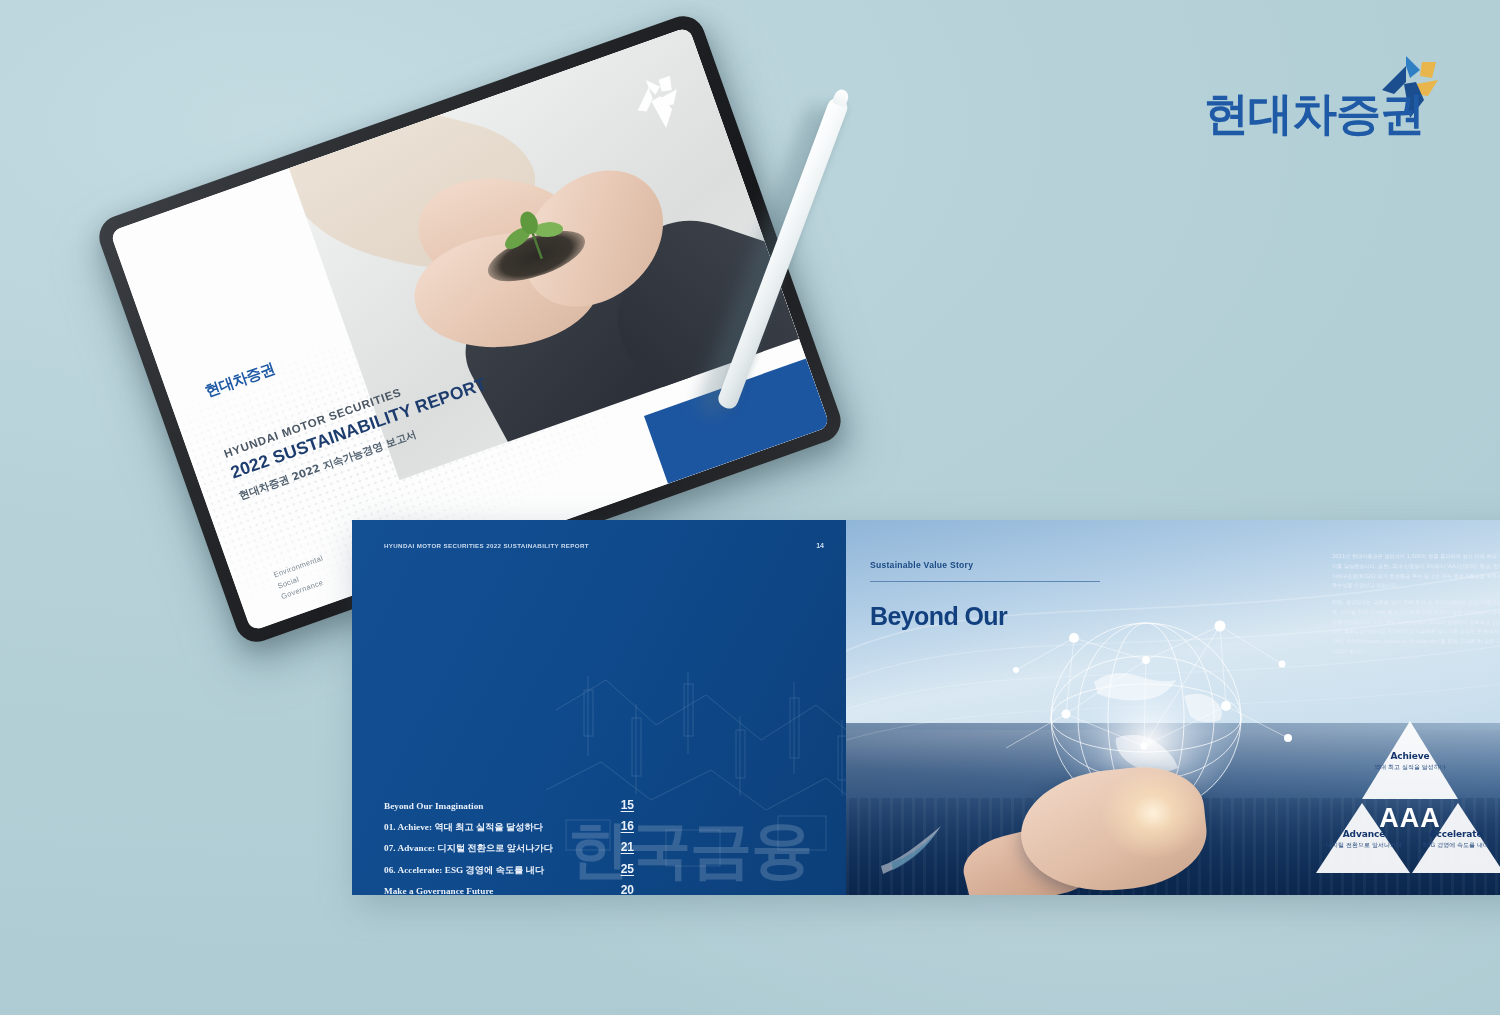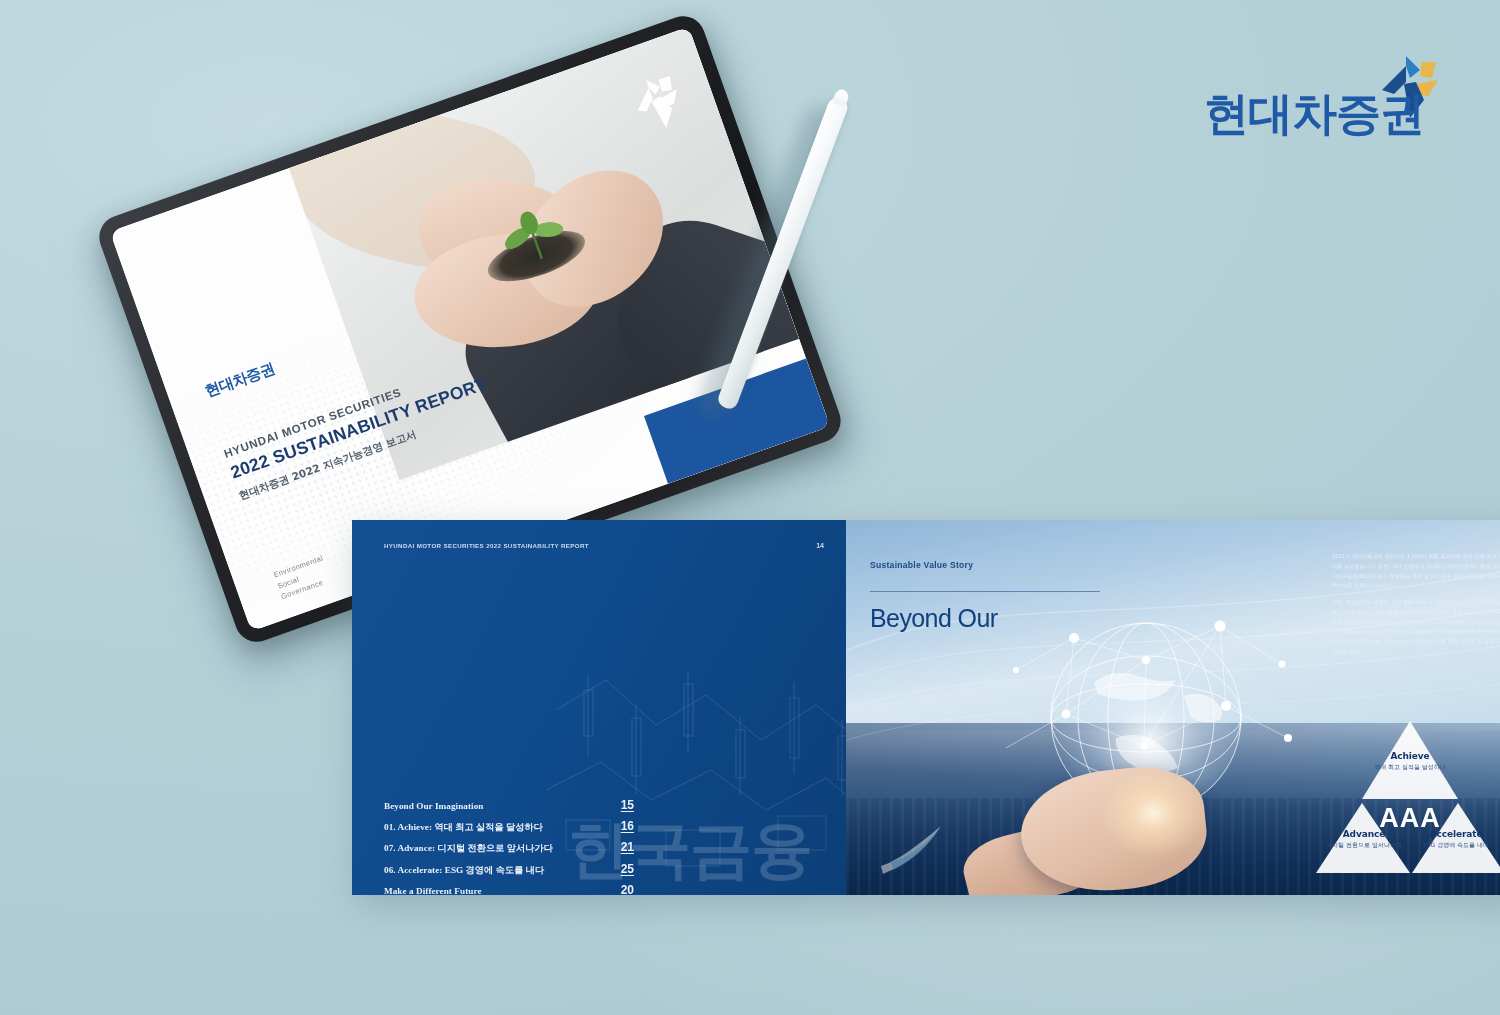--- a/index.html
+++ b/index.html
@@ -260,24 +260,24 @@
   .glow{
     position:absolute;left:232px;top:228px;width:150px;height:130px;
     background:radial-gradient(50% 50% at 50% 50%, rgba(255,244,222,.95) 0%, rgba(255,232,190,.55) 28%, rgba(255,226,178,0) 70%);
     pointer-events:none;
   }
   .right-head{
     position:absolute;left:24px;top:40px;width:230px;
   }
   .right-head .eyebrow{
     font-size:8.6px;font-weight:700;color:#1b4a84;letter-spacing:.25px;
-    padding-bottom:21px;border-bottom:1px solid #5d86b4;
+    padding-bottom:11px;border-bottom:1px solid #5d86b4;
   }
   .right-head .rtitle{
-    margin-top:12px;font-size:25px;line-height:1.14;font-weight:400;
+    margin-top:20px;font-size:25px;line-height:1.14;font-weight:700;
     color:#123f7d;letter-spacing:-.6px;
   }
   .body-copy{
     position:absolute;right:18px;top:32px;width:182px;
     font-family:"DejaVu Sans","Liberation Sans",sans-serif;
     font-size:5.1px;line-height:1.92;color:#e6eefa;letter-spacing:.02px;
     text-align:justify;
   }
   .body-copy p{margin:0 0 7px 0;}
 
@@ -410,21 +410,21 @@
         </div>
         <div class="toc-row">
           <span class="t-label">07. Advance: 디지털 전환으로 앞서나가다</span>
           <span class="t-page">21</span>
         </div>
         <div class="toc-row">
           <span class="t-label">06. Accelerate: ESG 경영에 속도를 내다</span>
           <span class="t-page">25</span>
         </div>
         <div class="toc-row">
-          <span class="t-label">Make a Different Future</span>
+          <span class="t-label">Make a Governance Future</span>
           <span class="t-page">20</span>
         </div>
       </div>
     </div>
 
     <div class="watermark">한국금융</div>
     <svg class="watermark-mark" viewBox="0 0 70 58">
       <path d="M4 46 C22 40 40 26 64 6 C48 30 30 44 6 54 Z" fill="#ffffff" fill-opacity=".85"></path>
       <path d="M14 42 C30 38 44 28 60 12 C46 32 32 42 16 50 Z" fill="#7fc6e0" fill-opacity=".75"></path>
     </svg>

